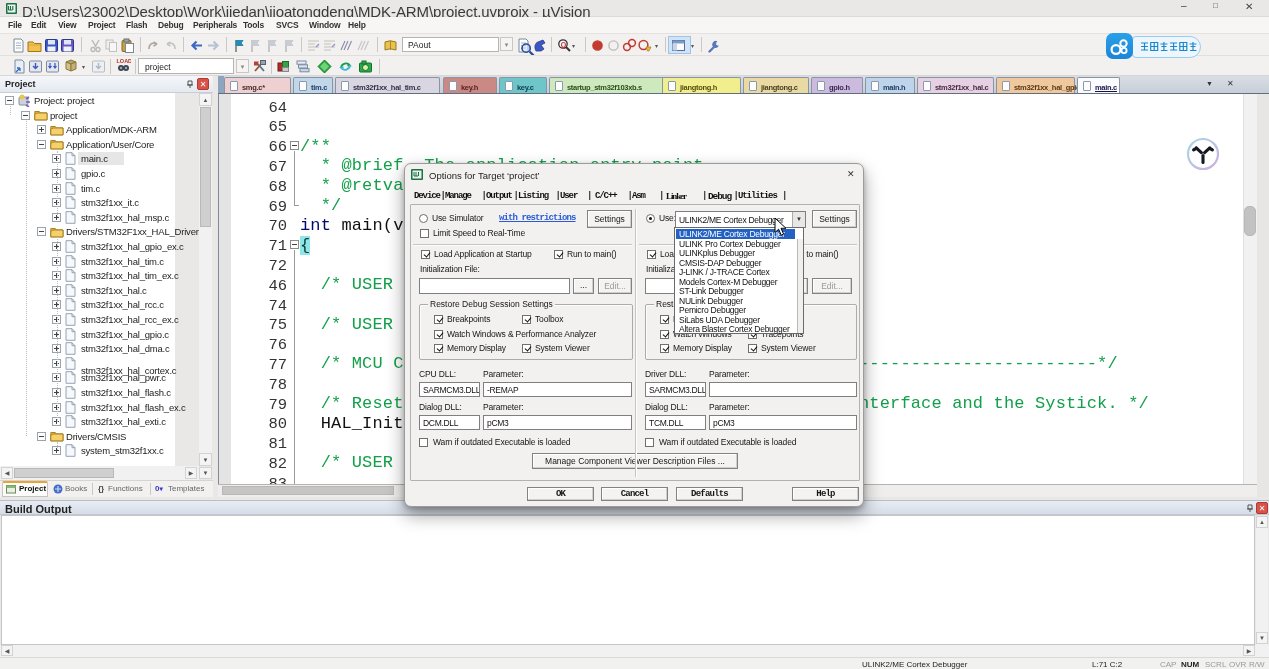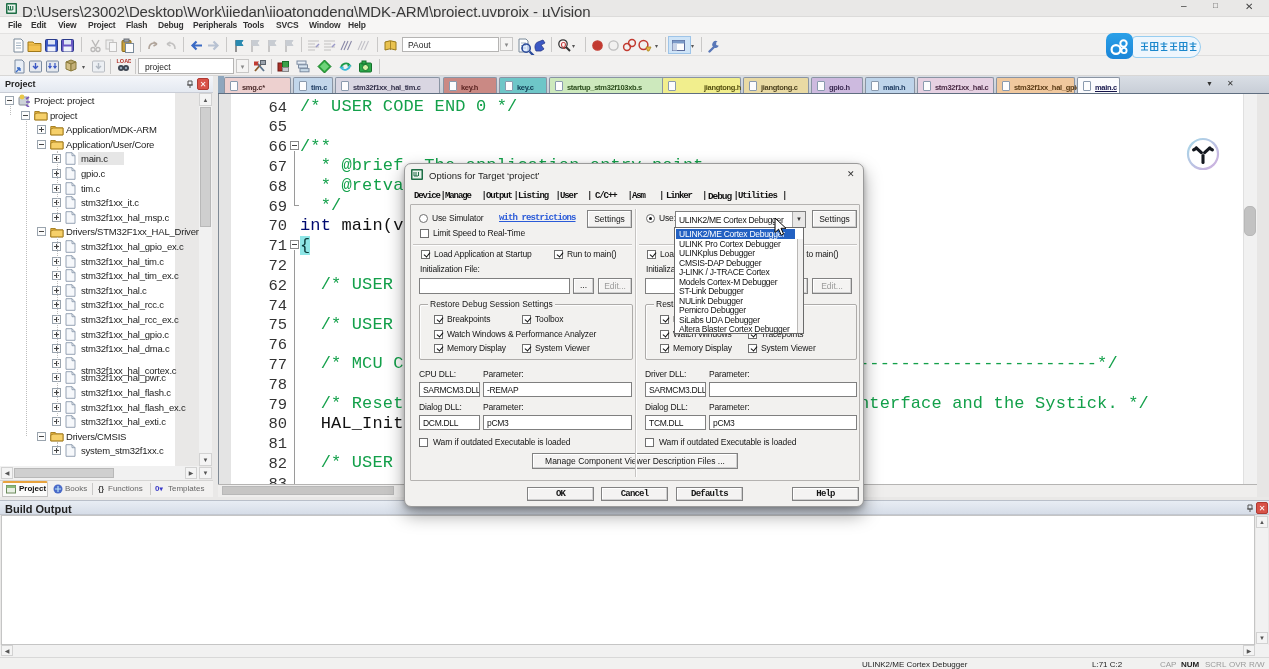--- a/index.html
+++ b/index.html
@@ -666,21 +666,21 @@
       <div class="ftab" style="left:281px;width:48px;background:#6ec6c8">
         <span class="fi"></span>
         <span class="tx" style="color:#0f3a52;">key.c</span>
       </div>
       <div class="ftab" style="left:331px;width:124px;background:#cde9bd">
         <span class="fi"></span>
         <span class="tx" style="color:#2c4d1d;">startup_stm32f103xb.s</span>
       </div>
       <div class="ftab" style="left:444px;width:79px;background:#f1ee8d">
         <span class="fi"></span>
-        <span class="tx" style="color:#55500f;margin-left:24px;">jiangtong.h</span>
+        <span class="tx" style="color:#55500f;">jiangtong.h</span>
       </div>
       <div class="ftab" style="left:525px;width:66px;background:#e9daa4">
         <span class="fi"></span>
         <span class="tx" style="color:#4a3f1d;">jiangtong.c</span>
       </div>
       <div class="ftab" style="left:593px;width:52px;background:#cdbadf">
         <span class="fi"></span>
         <span class="tx" style="color:#3a2a52;">gpio.h</span>
       </div>
       <div class="ftab" style="left:647px;width:50px;background:#bed4ea">
@@ -699,36 +699,35 @@
         <span class="fi"></span>
         <span class="tx" style="color:#15154a;text-decoration:underline;">main.c</span>
       </div>
       <span class="abs" style="left:988px;top:4px;font-size:7px;color:#333">▼</span>
       <span class="abs" style="left:1009px;top:3px;font-size:8px;color:#333">✕</span>
       <div class="abs" style="left:0;top:17px;width:1051px;height:1px;background:#5f6e80"></div>
     </div>
     <div id="editor" class="abs">
       <div id="gutter" class="abs"></div>
       <div class="lnum" style="top:4.5px">64</div>
-      <div class="cl" style="top:3.0px"><span class="cmt">/* USER CODE END 0 */</span></div>
       <div class="lnum" style="top:24.3px">65</div>
       <div class="lnum" style="top:44.1px">66</div>
       <div class="cl" style="top:42.6px"><span class="cmt">/**</span></div>
       <div class="lnum" style="top:63.900000000000006px">67</div>
       <div class="cl" style="top:62.400000000000006px"><span class="cmt">  * @brief  The application entry point.</span></div>
       <div class="lnum" style="top:83.7px">68</div>
       <div class="cl" style="top:82.2px"><span class="cmt">  * @retval int</span></div>
       <div class="lnum" style="top:103.5px">69</div>
       <div class="cl" style="top:102.0px"><span class="cmt">  */</span></div>
       <div class="lnum" style="top:123.30000000000001px">70</div>
       <div class="cl" style="top:121.80000000000001px"><span class="kw">int</span><span>&nbsp;main(void)</span></div>
       <div class="lnum" style="top:143.1px">71</div>
       <div class="cl" style="top:141.6px"><span style="background:#8ee6e6;color:#0a3a3a">{</span></div>
       <div class="lnum" style="top:162.9px">72</div>
-      <div class="lnum" style="top:182.70000000000002px">62</div>
+      <div class="lnum" style="top:182.70000000000002px">46</div>
       <div class="cl" style="top:181.20000000000002px"><span class="cmt">  /* USER CODE BEGIN 1 */</span></div>
       <div class="lnum" style="top:202.5px">74</div>
       <div class="lnum" style="top:222.3px">75</div>
       <div class="cl" style="top:220.8px"><span class="cmt">  /* USER CODE END 1 */</span></div>
       <div class="lnum" style="top:242.10000000000002px">76</div>
       <div class="lnum" style="top:261.90000000000003px">77</div>
       <div class="cl" style="top:260.40000000000003px"><span class="cmt">  /* MCU Configuration-------------------------------------------------------*/</span></div>
       <div class="lnum" style="top:281.7px">78</div>
       <div class="lnum" style="top:301.5px">79</div>
       <div class="cl" style="top:300.0px"><span class="cmt">  /* Reset of all peripherals, Initializes the Flash interface and the Systick. */</span></div>
@@ -797,21 +796,21 @@
       </svg>
       <span class="abs dt">Options for Target ‘project’</span>
       <span class="abs" id="dlgx">✕</span>
       <span class="dtab" style="left:9px;">Device</span>
       <span class="dtab" style="left:40px;">Manage</span>
       <span class="dtab" style="left:81px;">Output</span>
       <span class="dtab" style="left:113px;">Listing</span>
       <span class="dtab" style="left:155px;">User</span>
       <span class="dtab" style="left:190px;">C/C++</span>
       <span class="dtab" style="left:227px;">Asm</span>
-      <span class="dtab" style="left:261px;">Linker</span>
+      <span class="dtab" style="left:261px;font-family:Liberation Serif, serif;">Linker</span>
       <span class="dtab" style="left:303px;font-size:9.5px;">Debug</span>
       <span class="dtab" style="left:333px;">Utilities</span>
       <span class="dtab" style="left:35.5px;color:#333">|</span>
       <span class="dtab" style="left:76.5px;color:#333">|</span>
       <span class="dtab" style="left:108.5px;color:#333">|</span>
       <span class="dtab" style="left:150.5px;color:#333">|</span>
       <span class="dtab" style="left:182px;color:#333">|</span>
       <span class="dtab" style="left:222.5px;color:#333">|</span>
       <span class="dtab" style="left:254px;color:#333">|</span>
       <span class="dtab" style="left:297px;color:#333">|</span>

